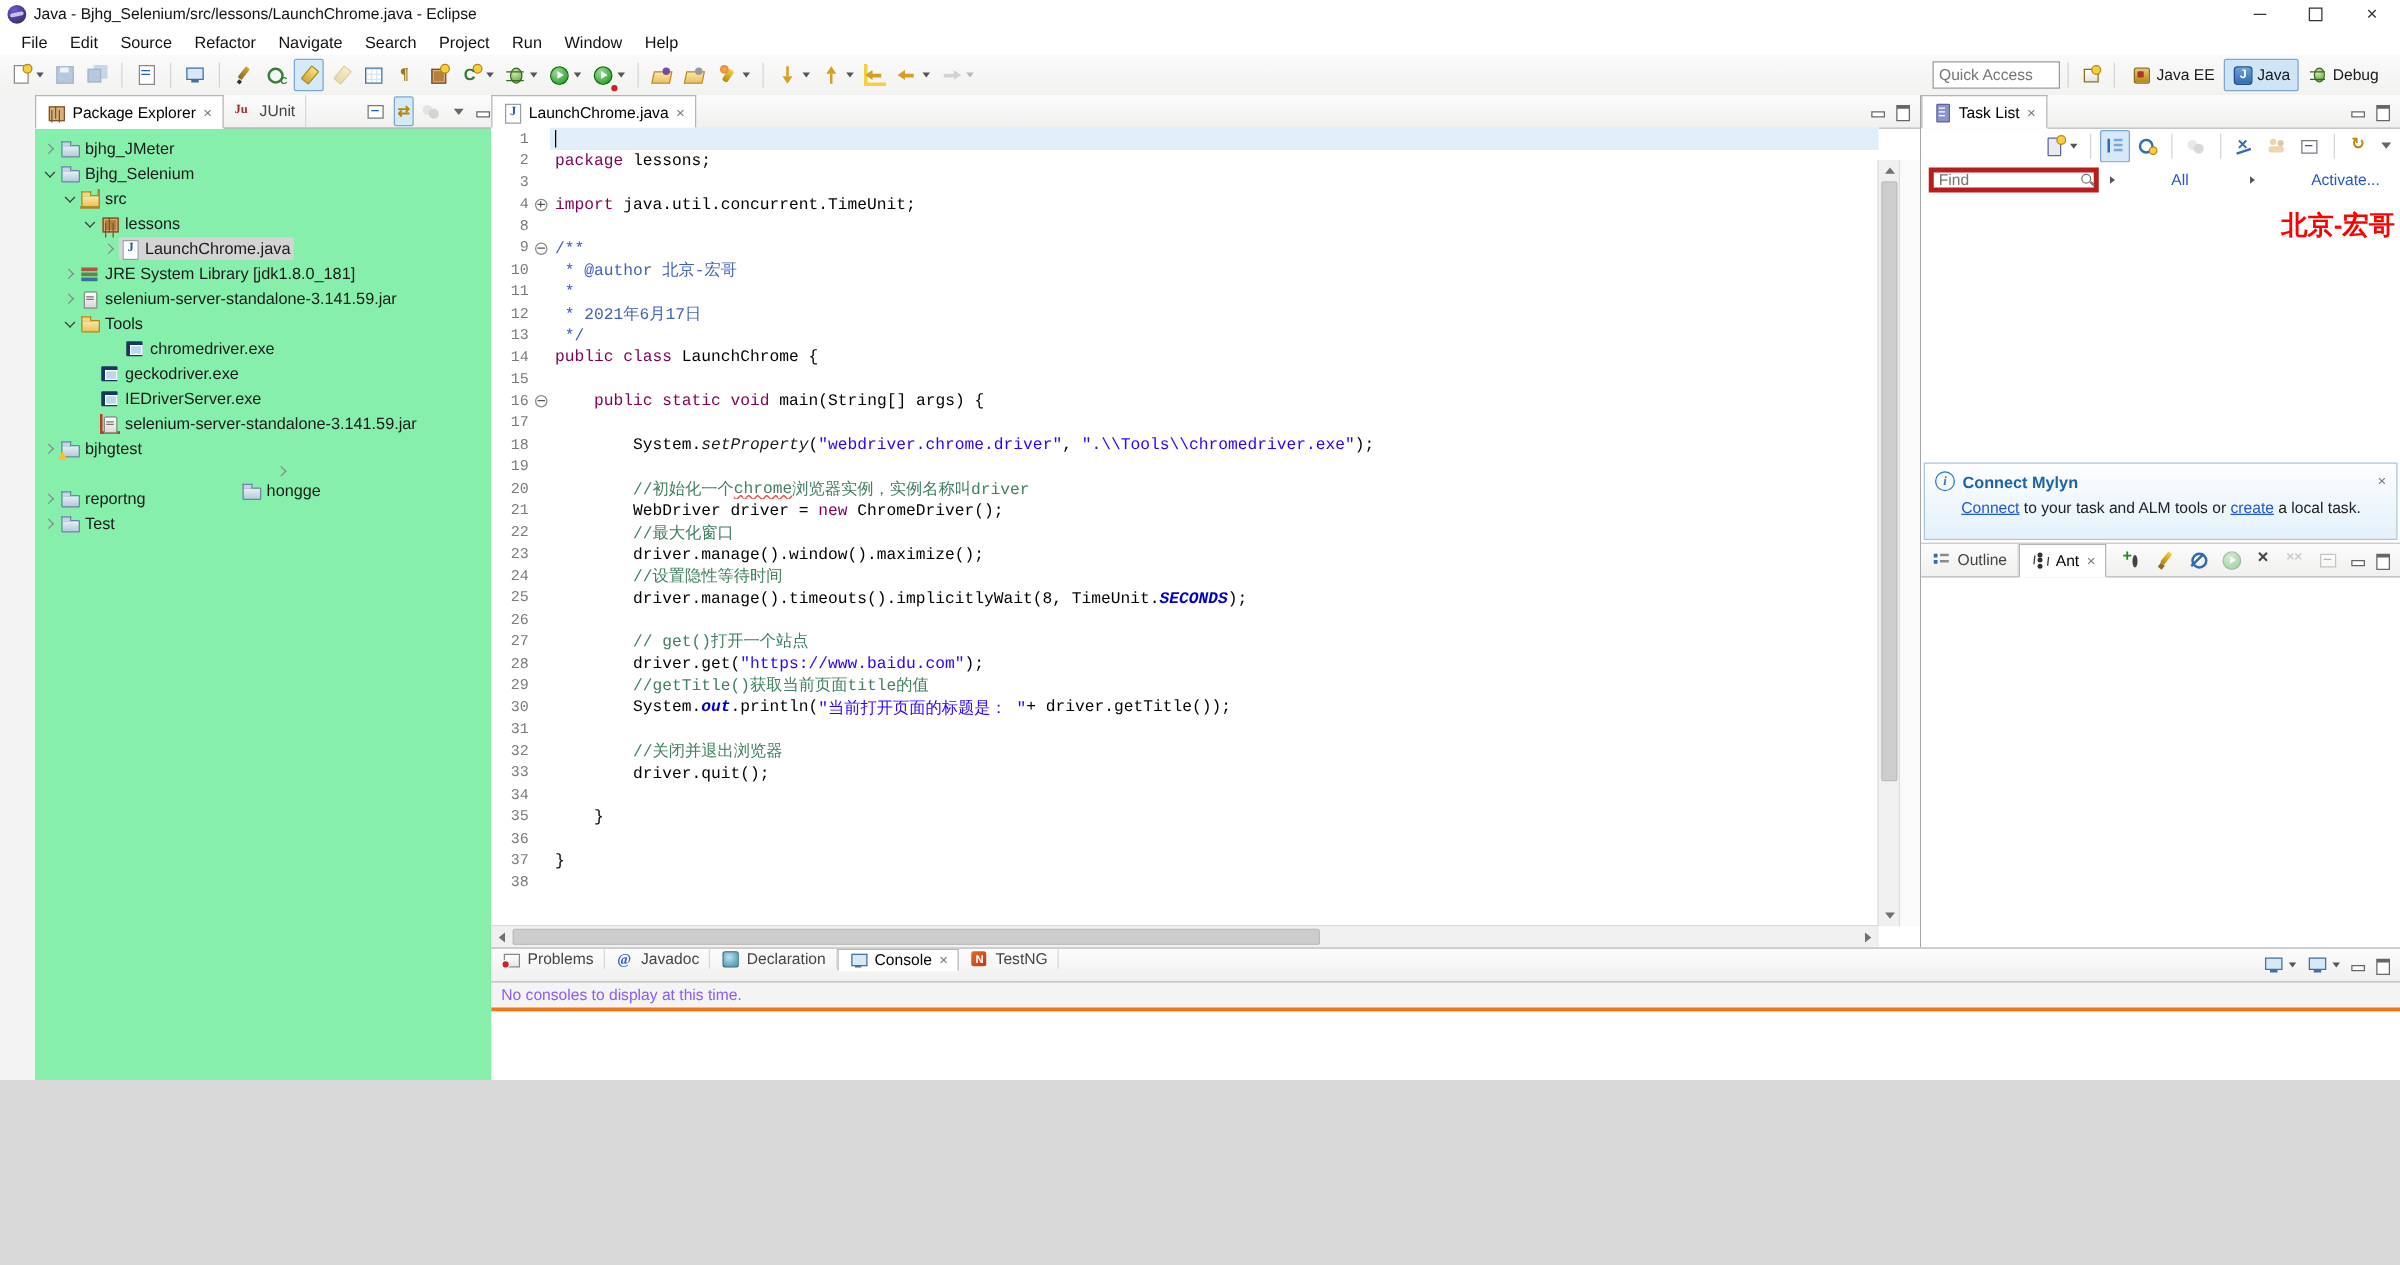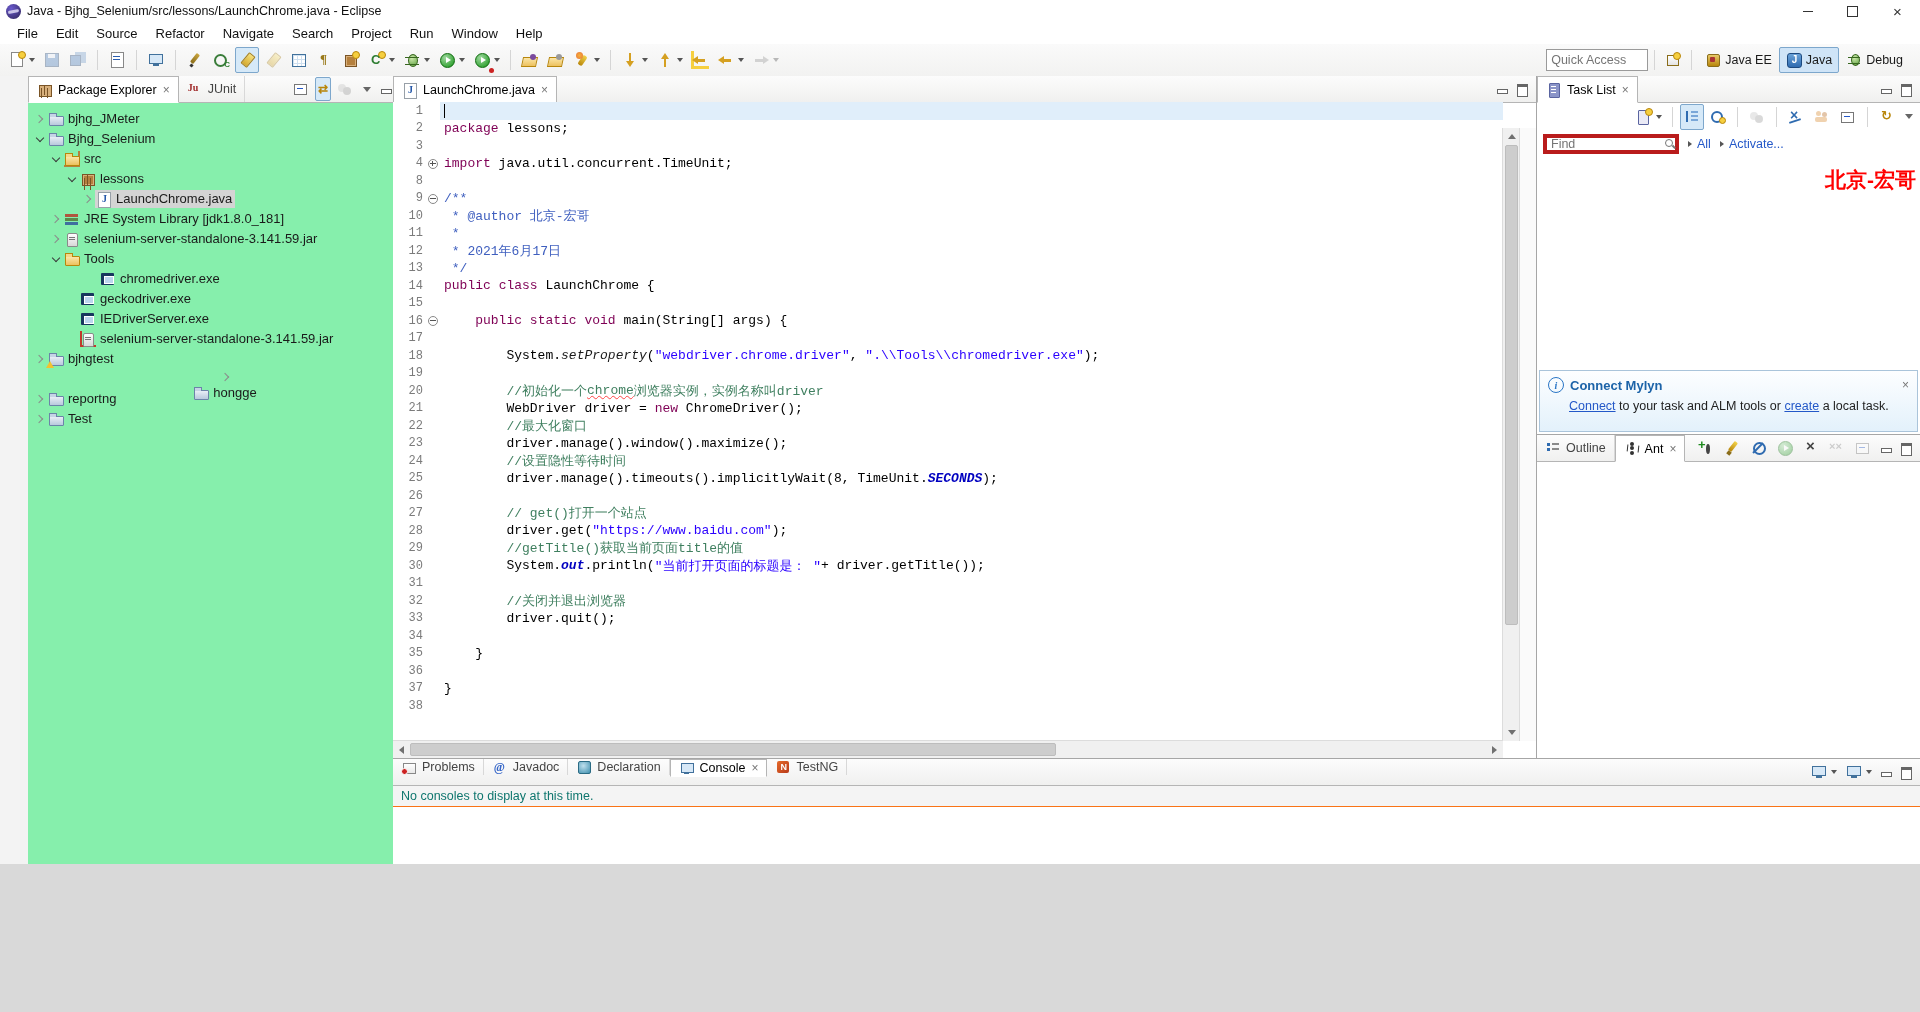--- a/index.html
+++ b/index.html
@@ -209,21 +209,21 @@
   .collapse::after{left:5px;top:8px;width:6px;height:1px;background:#2458c8;}
   .ai-add::before{left:8px;top:5px;width:4px;height:10px;background:#444;border-radius:50%;}
   .ai-add::after{content:"+";left:0;top:-2px;color:#1e8a1e;font:bold 13px "Liberation Sans",sans-serif;}
   .ai-brush::before{left:7px;top:2px;width:4px;height:11px;background:linear-gradient(#f2d24a,#b8860b);transform:rotate(38deg);border-radius:1px;}
   .ai-brush::after{left:3px;bottom:2px;width:4px;height:4px;background:#8a6d1a;transform:rotate(38deg);}
   .ai-hide::before{left:3px;top:3px;width:9px;height:9px;border:2px solid #2f6bb0;border-radius:50%;}
   .ai-hide::after{left:1px;top:8px;width:14px;height:2px;background:#2f6bb0;transform:rotate(-45deg);}
   .ai-x::after{content:"×";font:bold 15px "Liberation Sans",sans-serif;color:#444;left:4px;top:-2px;}
   .ai-xx::after{content:"××";font:bold 11px "Liberation Sans",sans-serif;color:#888;left:1px;top:1px;}
   
-  .console-msg{font-size:12.5px;color:#0f766e;padding:3px 8px;background:#f4f4f4;border-bottom:1px solid #f97316;}
+  .console-msg{font-size:12.5px;color:#8b5cf6;padding:3px 8px;background:#f4f4f4;border-bottom:3px solid #f97316;}
 </style>
 </head>
 <body>
 
 <div class="app">
 
   <div class="titlebar">
     <span class="ic-eclipse"></span>
     <span class="title-text">Java - Bjhg_Selenium/src/lessons/LaunchChrome.java - Eclipse</span>
     <div class="wincontrols">
@@ -651,21 +651,21 @@
             <span class="tbtn">
               <span class="ti tl-sync"></span>
             </span>
             <span class="vmenu"></span>
           </div>
         <div class="tl-findrow">
           <span class="find-wrap">
             <input class="find-input" placeholder="Find" style="">
             <span class="mag"></span>
           </span>
-          <span id="tl-links" style="display:flex;align-items:center;">
+          <span id="tl-links" style="display:flex;align-items:center;gap:40px;">
               <span class="tri-r"></span>
               <span class="tl-link">All</span>
               <span class="tri-r"></span>
               <span class="tl-link">Activate...</span>
             </span>
         </div>
         <div class="tl-content">
           <span class="watermark">北京-宏哥</span>
           <div class="mylyn">
             <div class="mylyn-titlerow">

